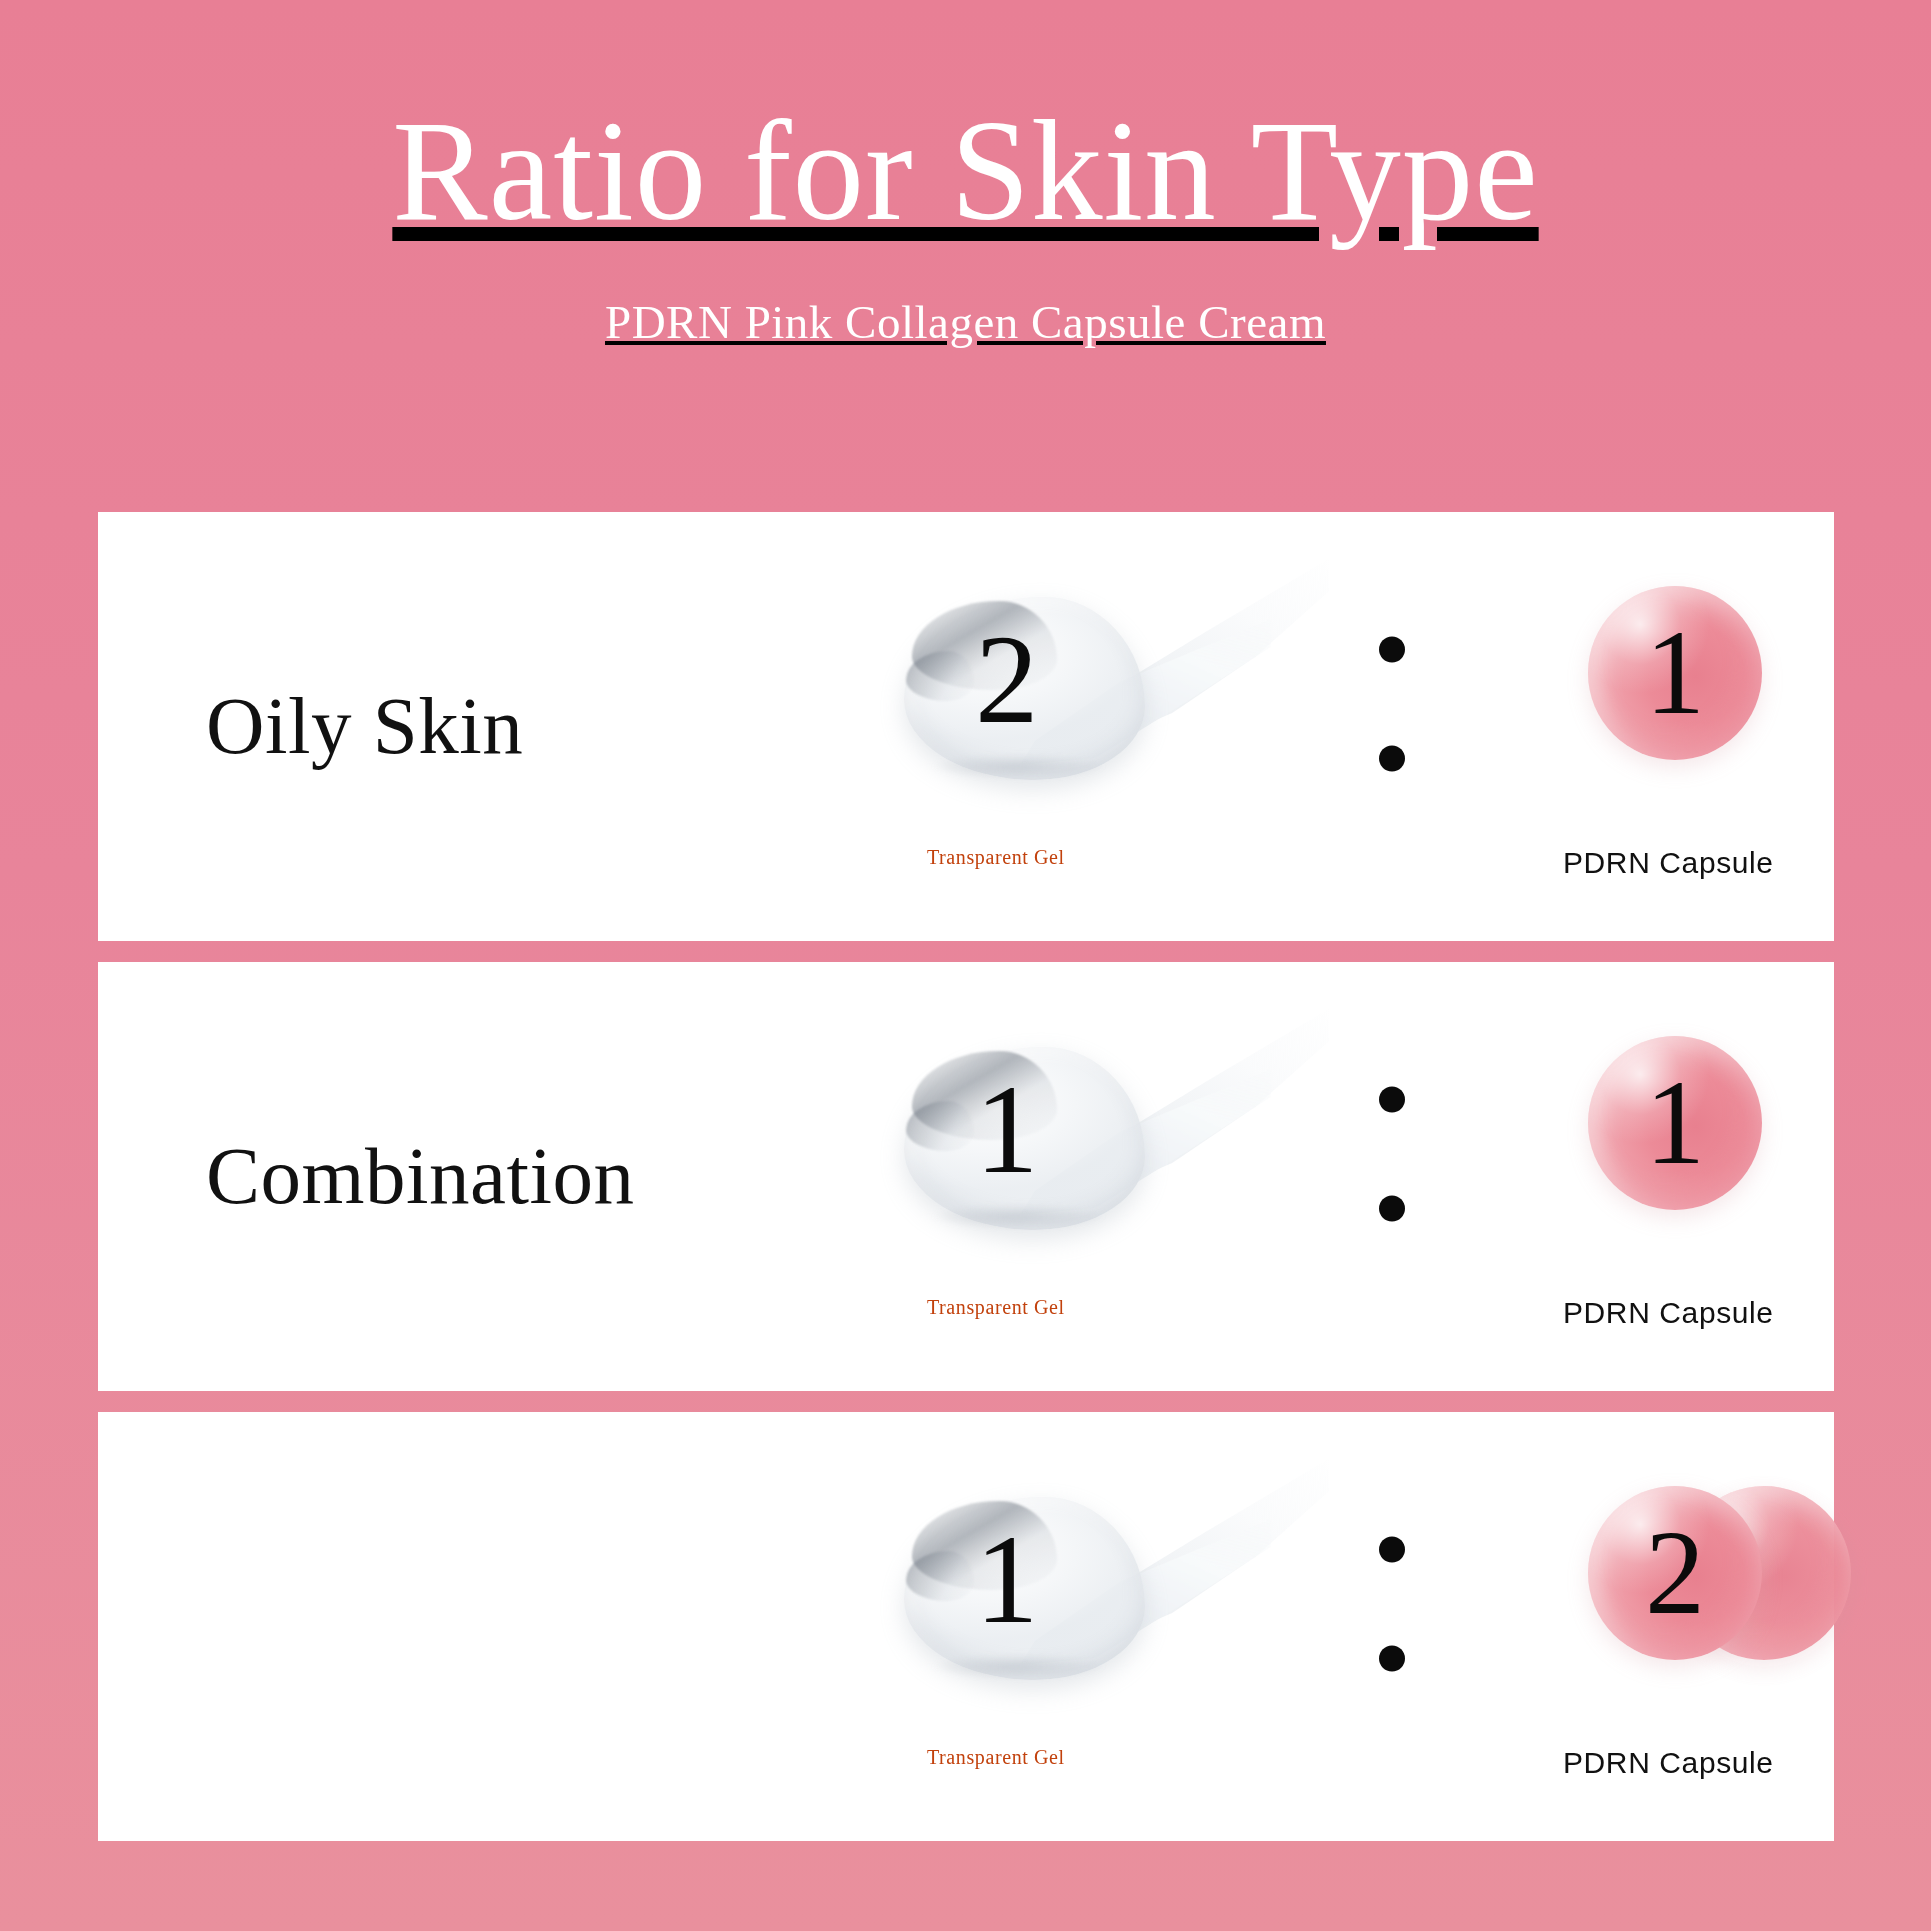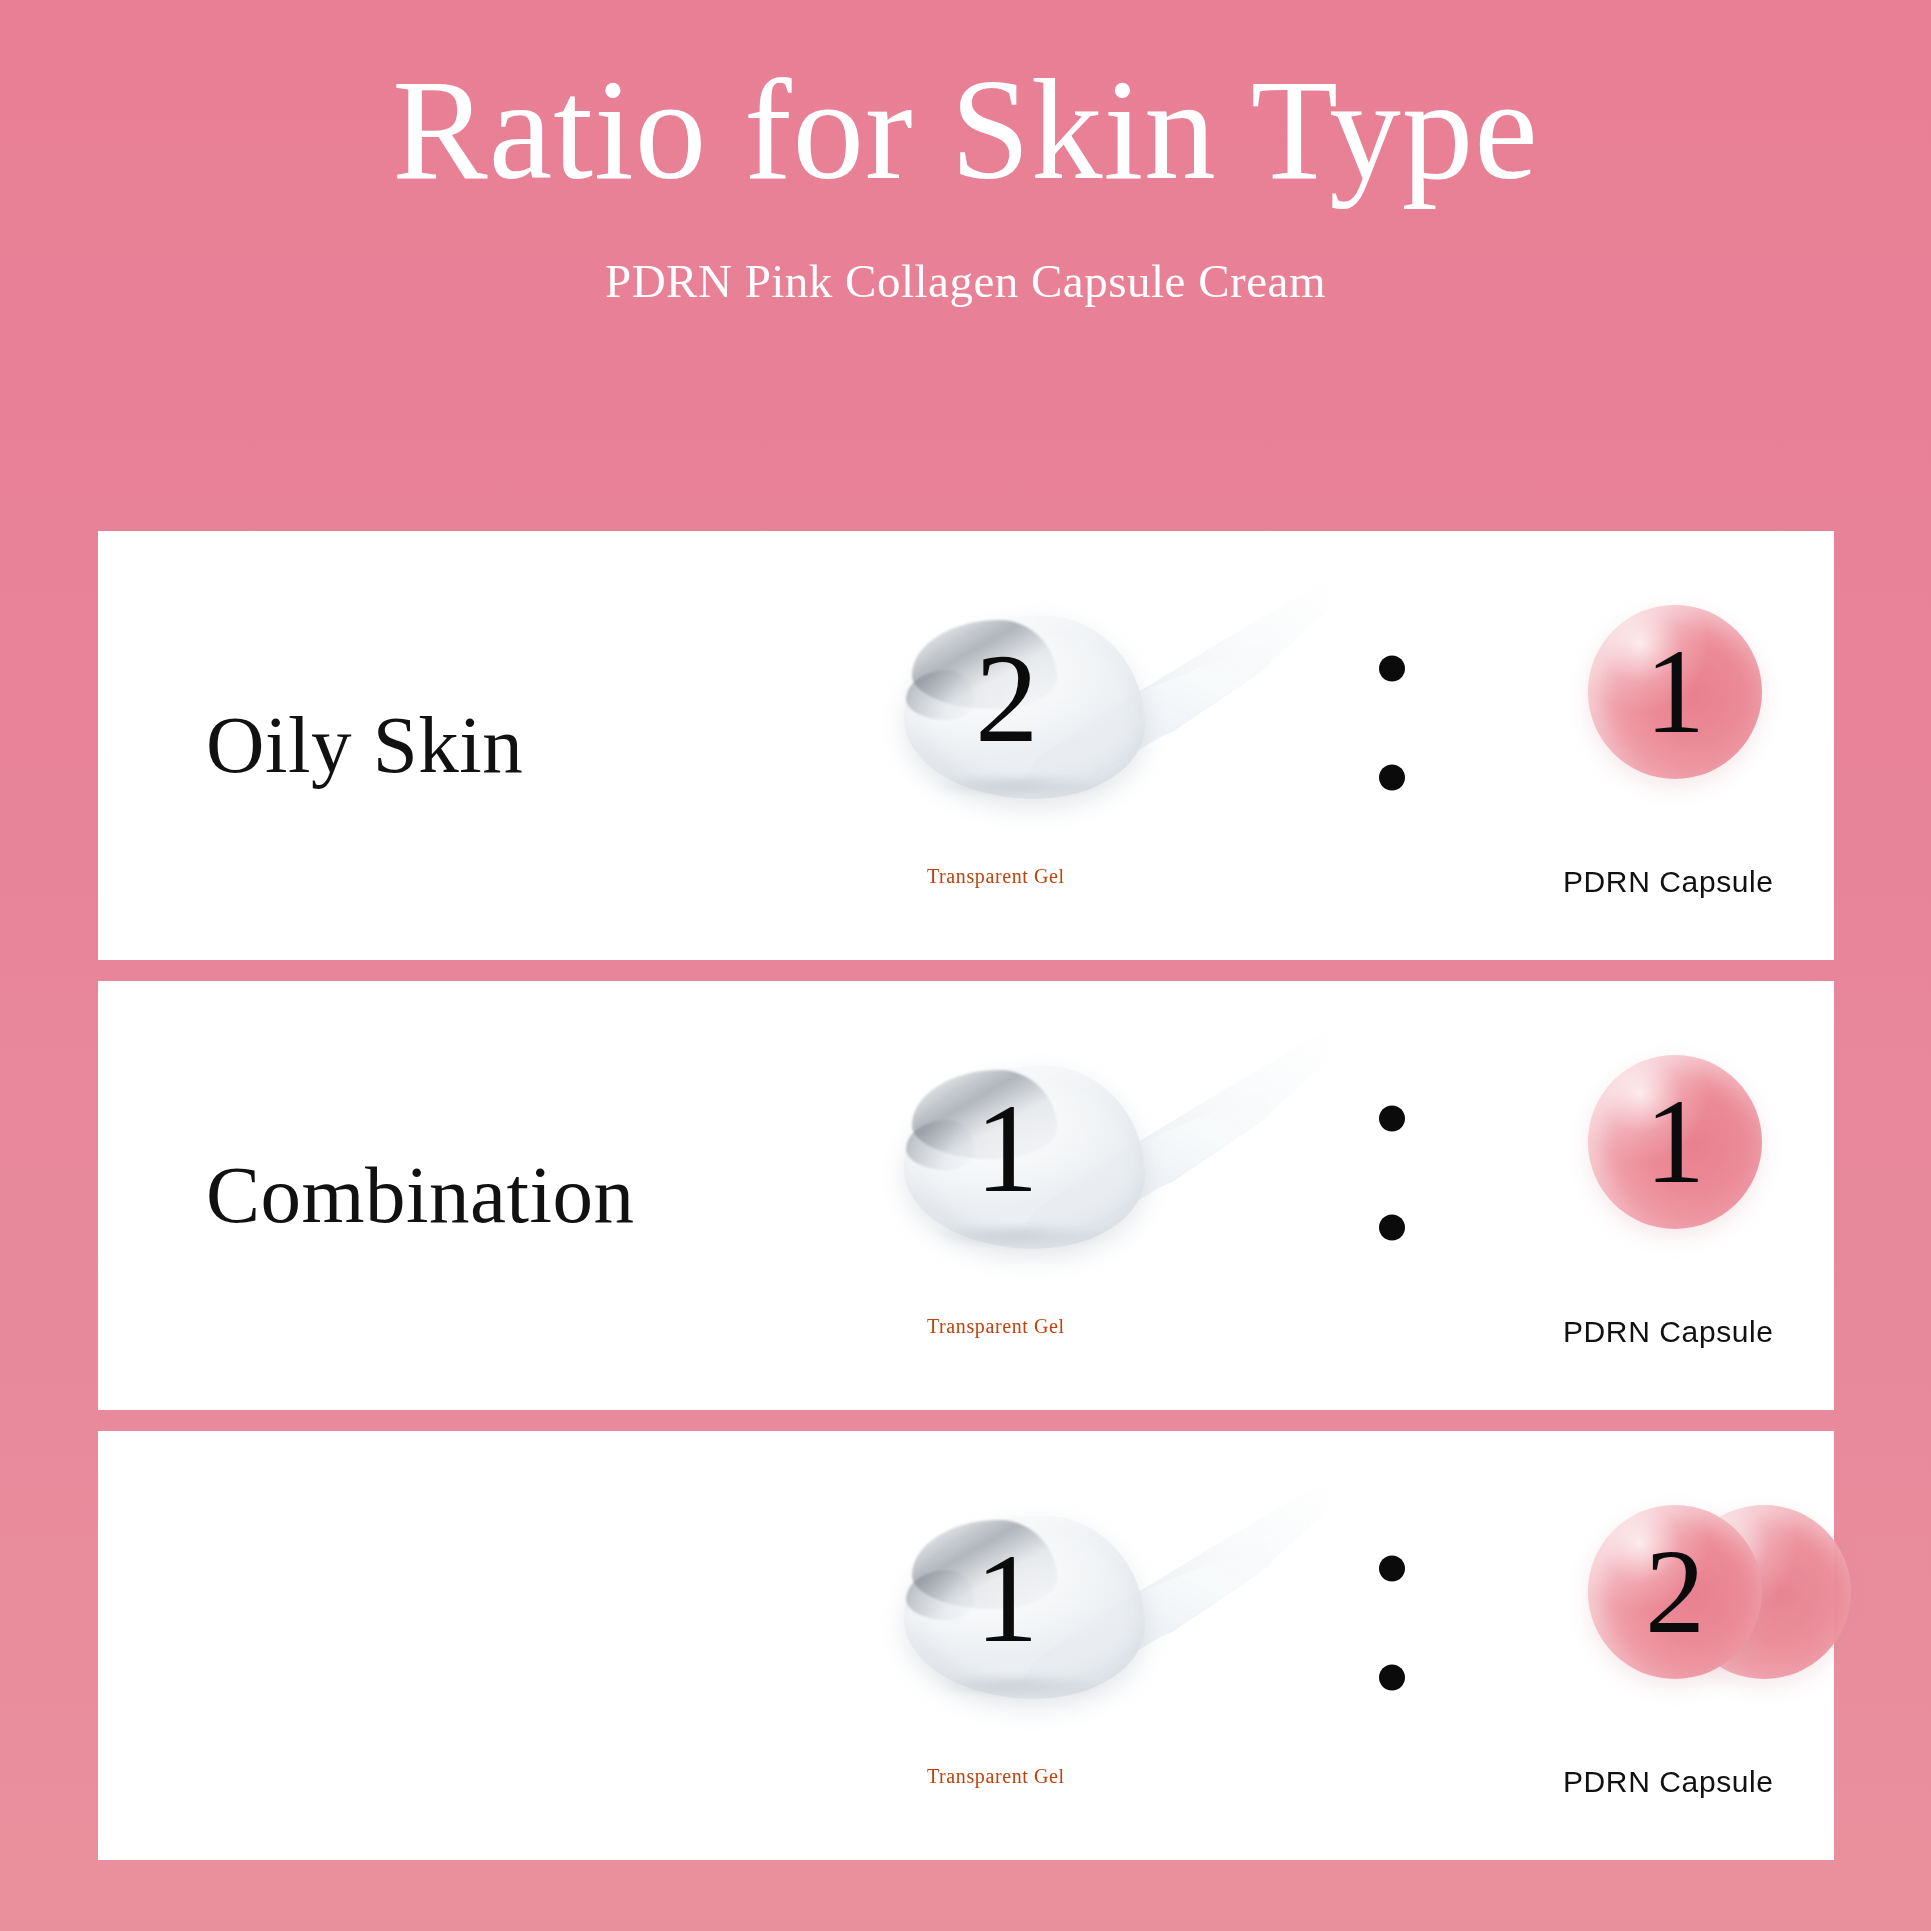--- a/index.html
+++ b/index.html
@@ -19,21 +19,22 @@
   
   .header {
     position: absolute;
     top: 0; left: 0;
     width: 1931px;
     height: 512px;
     display: flex;
     flex-direction: column;
     align-items: center;
     justify-content: flex-start;
-    padding-top: 59px;
+    padding-top: 100px;
+    text-decoration: underline;
   }
 
   .page-title {
     color: #ffffff;
     font-family: "Liberation Serif", serif;
     font-size: 143px;
     line-height: 1.0;
     font-weight: 400;
     letter-spacing: 1px;
     text-align: center;
@@ -51,21 +52,20 @@
     text-align: center;
     white-space: nowrap;
   }
 
   
   .cards {
     position: absolute;
     left: 98px;
     top: 512px;
     width: 1736px;
-    margin-top: 19px;
   }
 
   .card {
     position: relative;
     width: 1736px;
     background: #ffffff;
     height: 429px;
     margin-bottom: 21px;
   }
   .card:last-child { margin-bottom: 0; }

